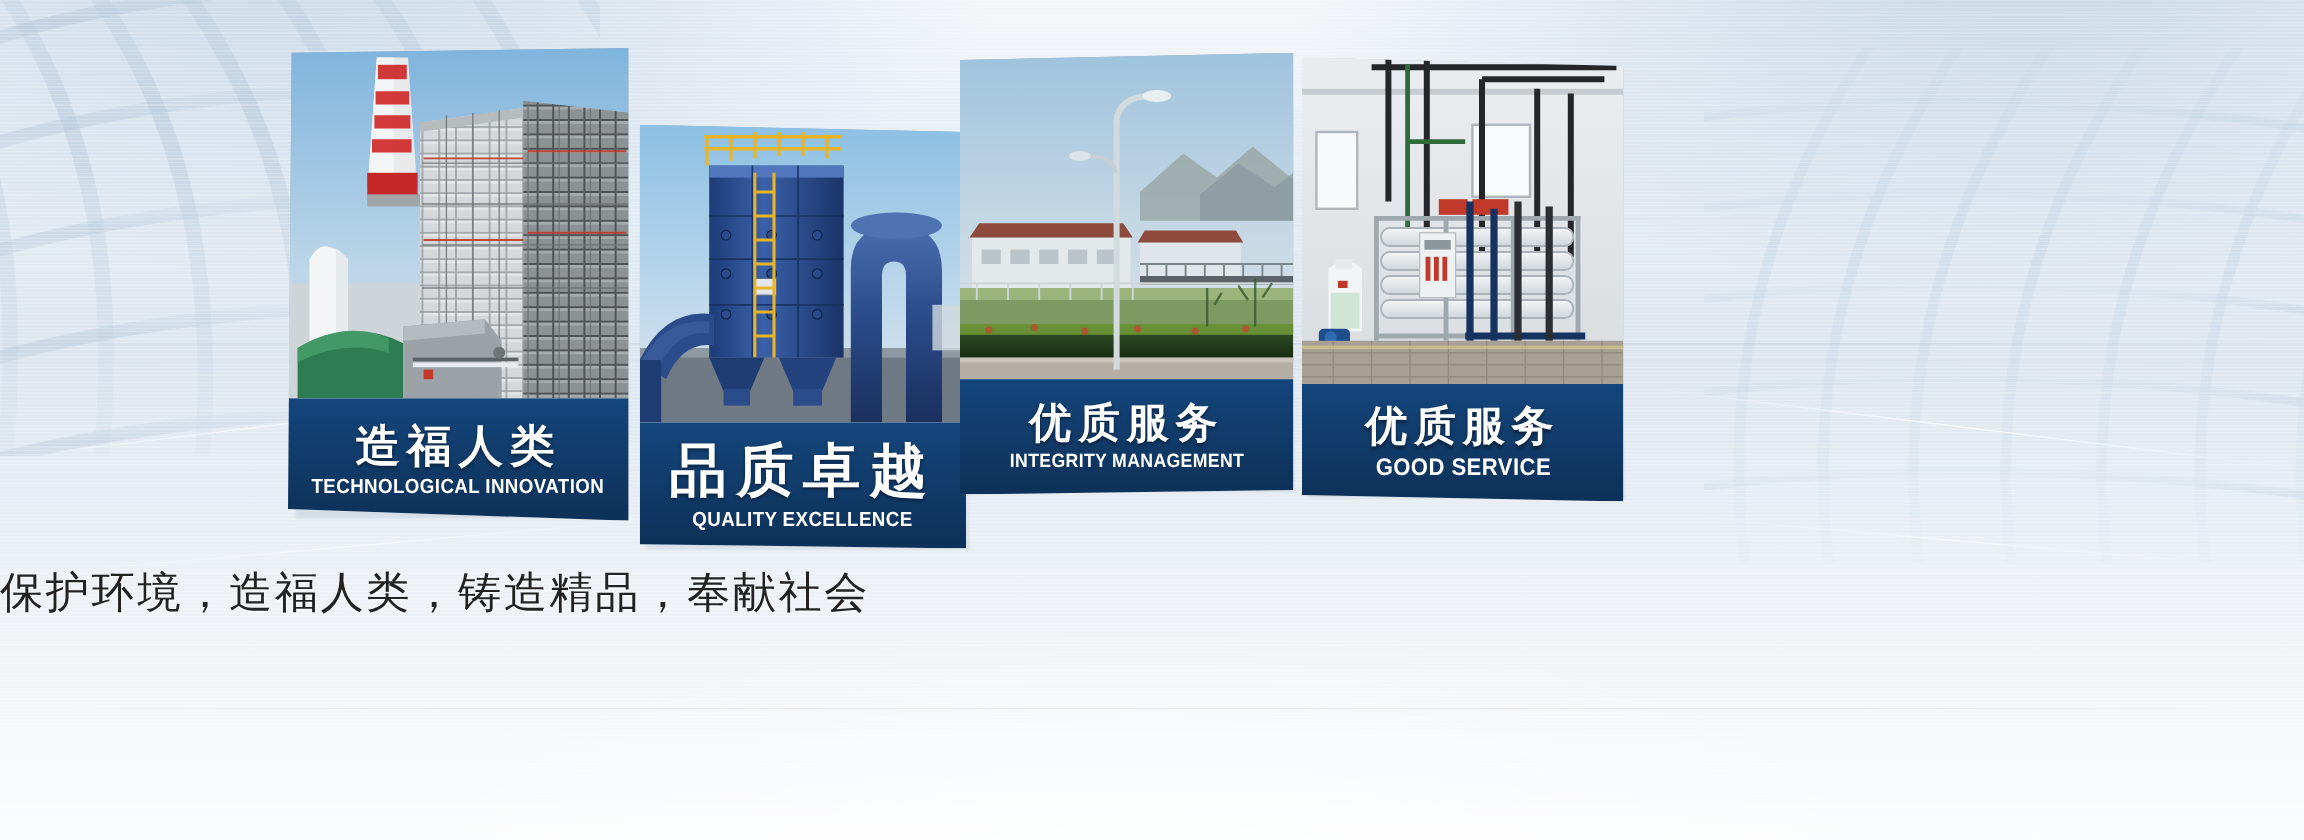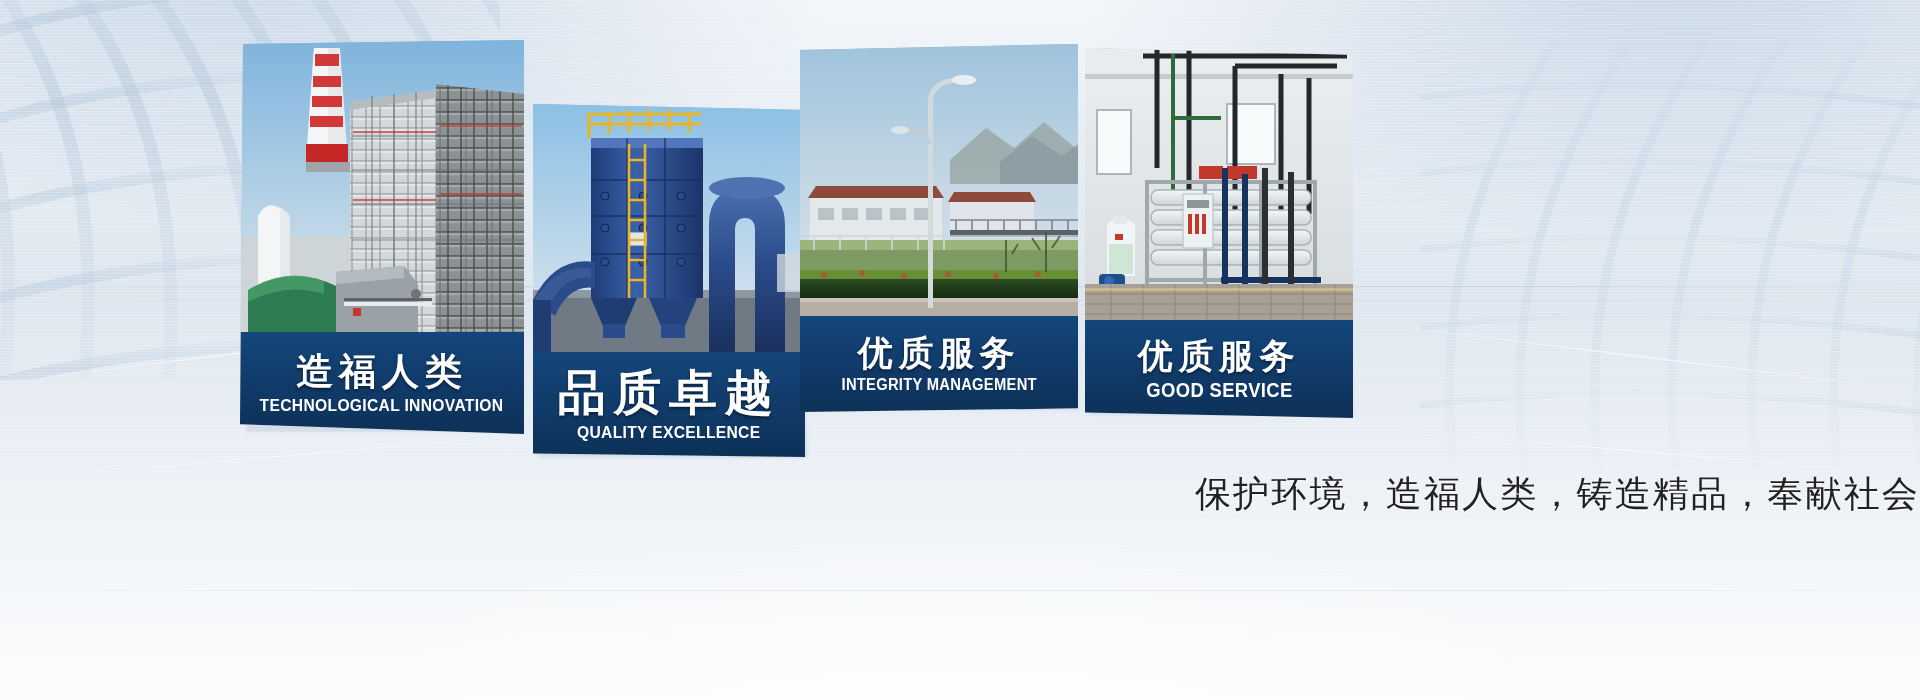--- a/index.html
+++ b/index.html
@@ -84,21 +84,21 @@
   
   .reflect{
     position:absolute;pointer-events:none;
     background:linear-gradient(180deg,rgba(24,70,120,.30),rgba(24,70,120,0) 72%);
     filter:blur(1.5px);
   }
 
   
   #tagline{
     position:absolute;left:0;right:0;top:470px;
-    text-align:right;
+    text-align:left;
     font-family:Liberation Serif, serif;
     font-size:36px;color:#222;letter-spacing:.06em;
     text-shadow:0 1px 2px rgba(255,255,255,.9);
     white-space:nowrap;
   }
 </style>
 </head>
 <body>
 
 <div id="banner">

